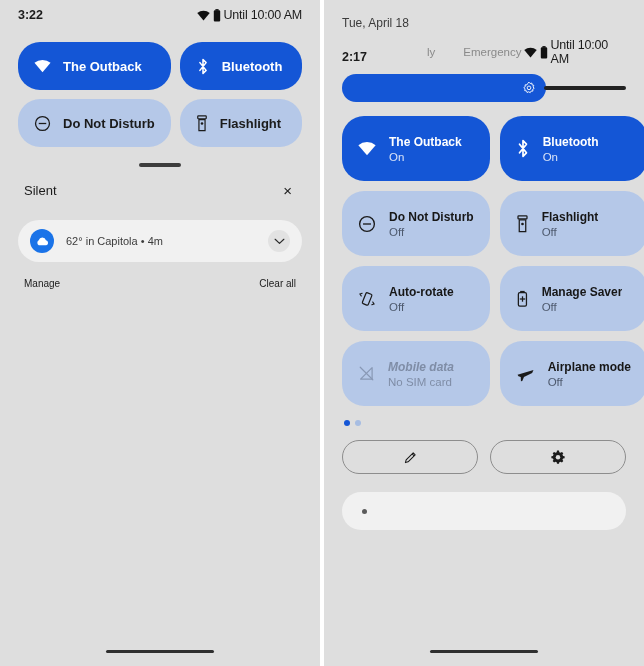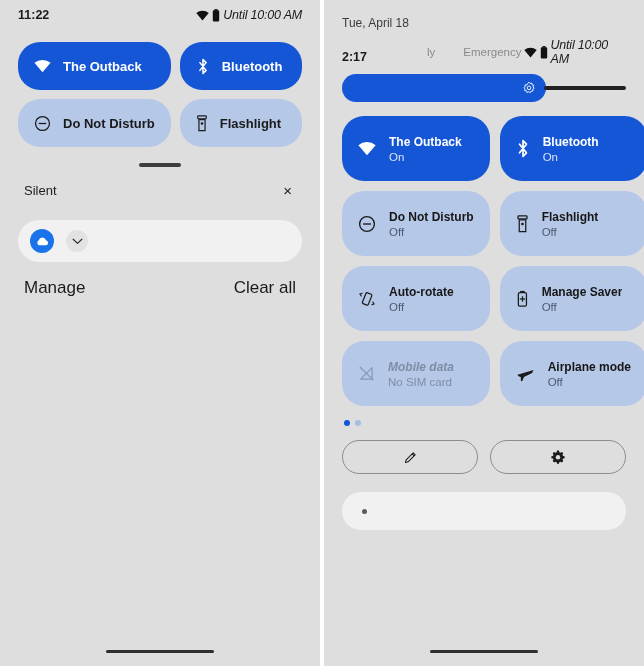--- a/index.html
+++ b/index.html
@@ -38,21 +38,21 @@
   }
   .sb-clock { font-weight: bold; }
   .sb-spacer { flex: 1 1 auto; }
   .sb-right {
     display: flex;
     align-items: center;
     gap: 3px;
     font-weight: normal;
     font-size: 12.5px;
   }
-  .sb-until { letter-spacing: -0.2px; font-style: italic; }
+  .sb-until { letter-spacing: -0.2px; }
 
   .ic { display: inline-block; line-height: 0; }
 
   
   .tilegrid {
     display: grid;
     grid-template-columns: 1fr 1fr;
     gap: 9px;
     padding: 12px 18px 0 18px;
   }
@@ -130,21 +130,21 @@
     display: flex; align-items: center; justify-content: center;
     flex: 0 0 auto;
     cursor: pointer;
   }
   .notif-actions {
     display: flex;
     justify-content: space-between;
     padding: 16px 6px 0 6px;
   }
   .notif-action {
-    font-size: 17px;
+    font-size: 10px;
     color: #1b1b1b;
     cursor: pointer;
   }
 
   
   .qs-date {
     padding: 16px 18px 0 18px;
     font-size: 12px;
     color: #3c3c3c;
   }
@@ -284,21 +284,21 @@
   }
 </style>
 </head>
 <body>
 
 <div id="root">
 
   <div class="panel panel-left">
 
     <div class="statusbar">
-      <span class="sb-clock">11:22</span>
+      <span class="sb-clock">3:22</span>
       <span class="sb-spacer"></span>
       <span class="sb-right">
         <span class="ic">
           <svg width="13" height="11" viewBox="0 0 24 20">
               <path d="M12 19 L0.5 5.5 A18 18 0 0 1 23.5 5.5 Z" fill="#111"></path>
             </svg>
         </span>
         <span class="ic">
           <svg width="8" height="13" viewBox="0 0 10 16">
             <rect x="3" y="0" width="4" height="2" fill="#111"></rect>
@@ -362,20 +362,21 @@
         <span class="notif-head-title">Silent</span>
         <span class="notif-close">×</span>
       </div>
 
       <div class="notif-card">
         <span class="notif-avatar">
           <svg width="15" height="11" viewBox="0 0 20 14">
             <path d="M5 12 A4 4 0 0 1 5 5.2 A5 5 0 0 1 14.6 5.4 A3.4 3.4 0 0 1 15 12 Z" fill="#fff"></path>
           </svg>
         </span>
+        <span class="notif-text">62° in Capitola • 4m</span>
         <span class="notif-expand">
           <svg width="11" height="7" viewBox="0 0 14 9">
               <path d="M1.4 1.6 L7 7 L12.6 1.6" fill="none" stroke="#2b2b2b" stroke-width="1.5" stroke-linecap="round" stroke-linejoin="round"></path>
             </svg>
         </span>
       </div>
 
       <div class="notif-actions">
         <span class="notif-action">Manage</span>
         <span class="notif-action">Clear all</span>

